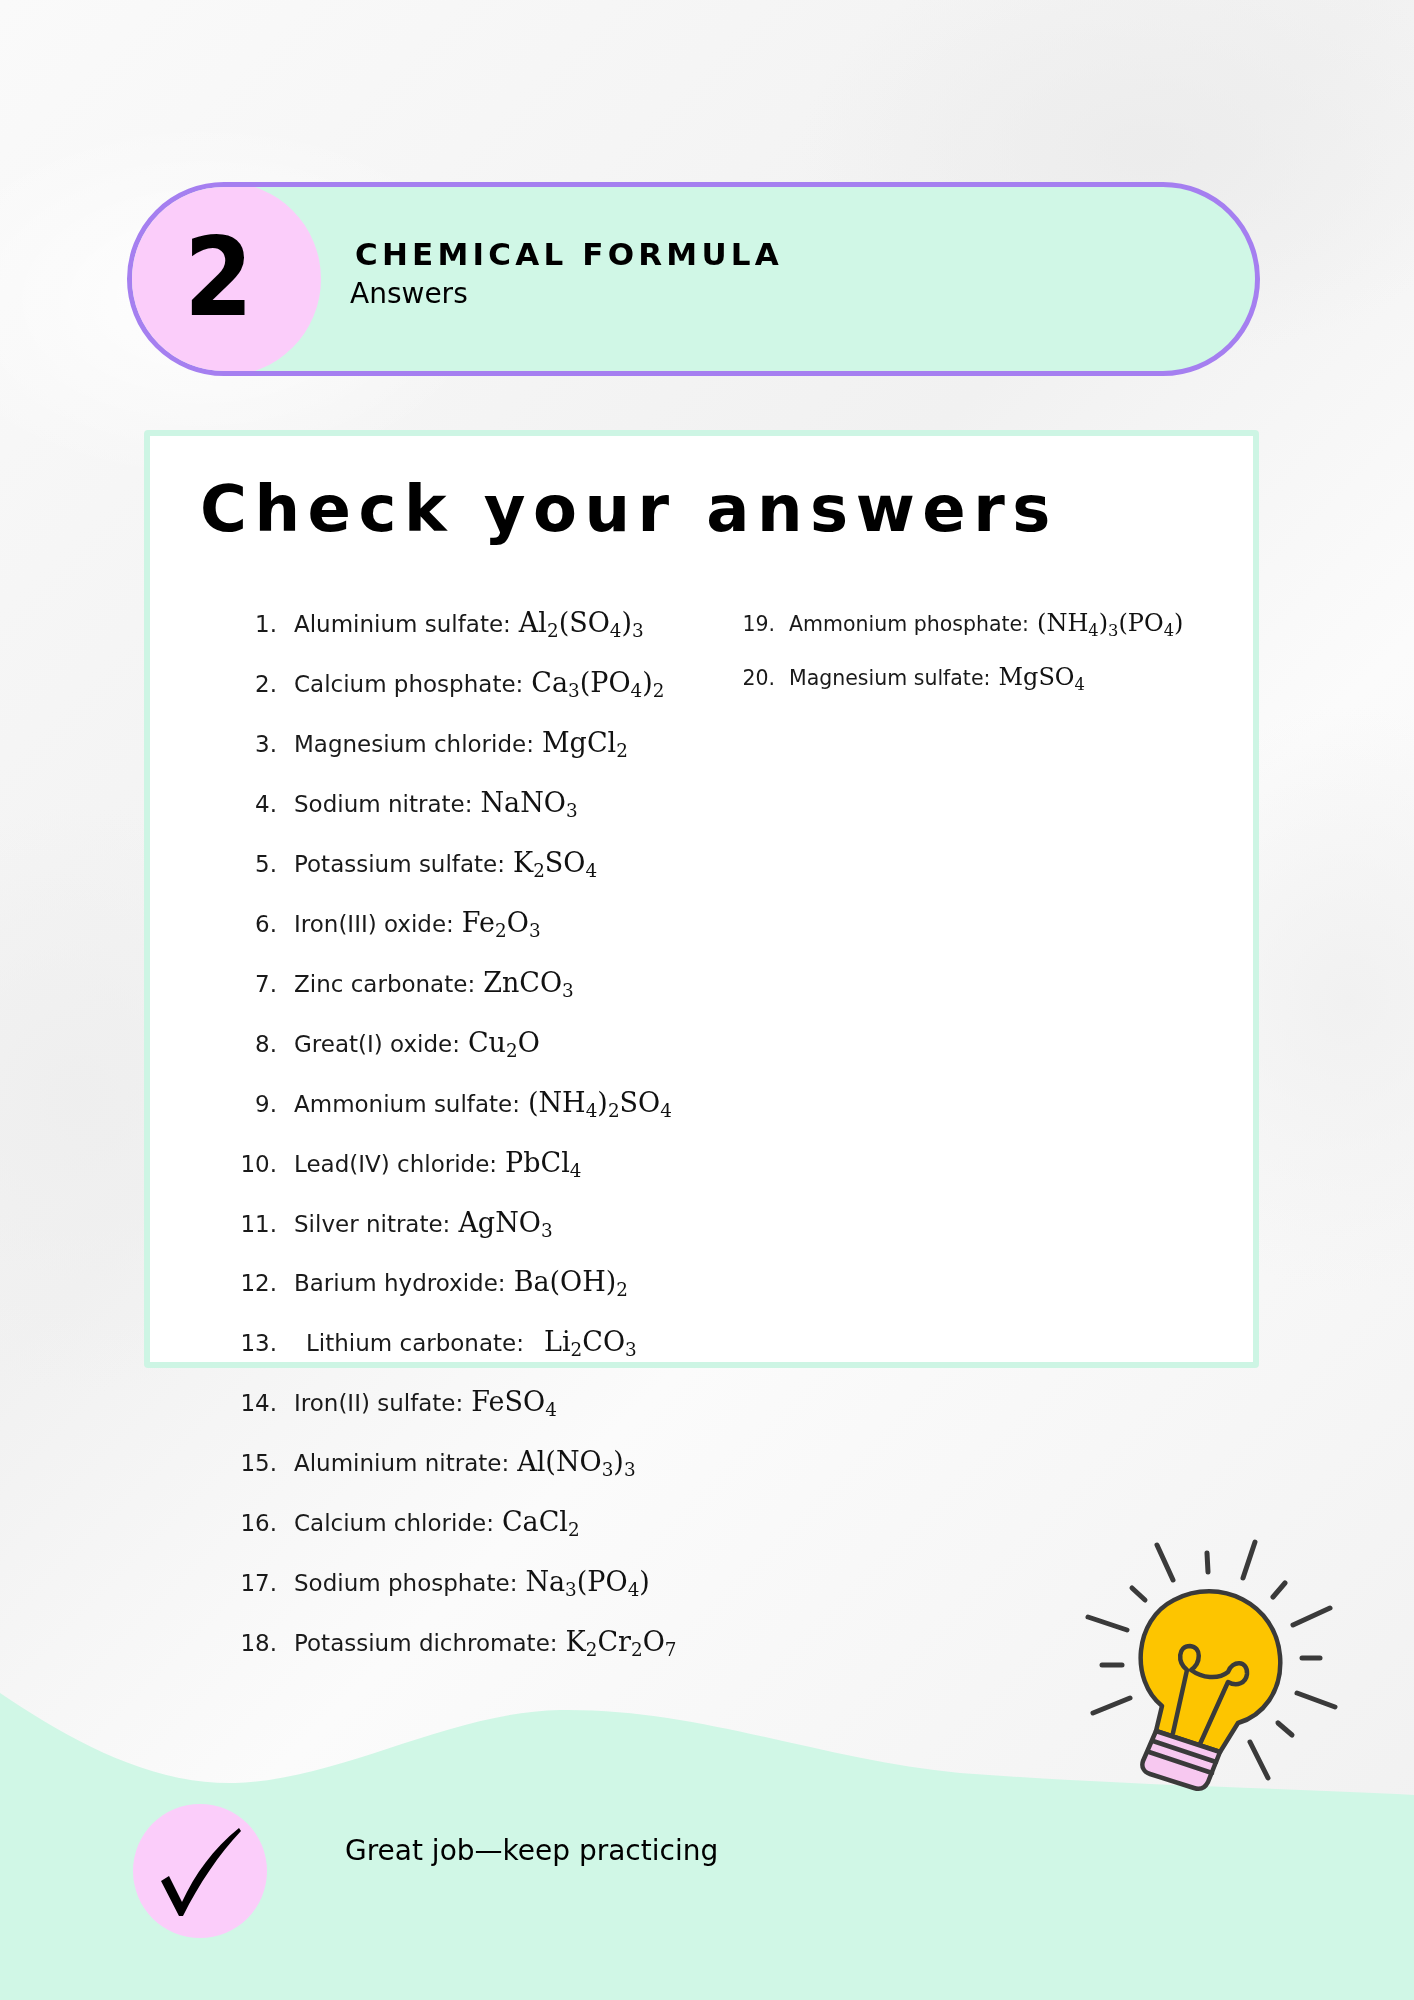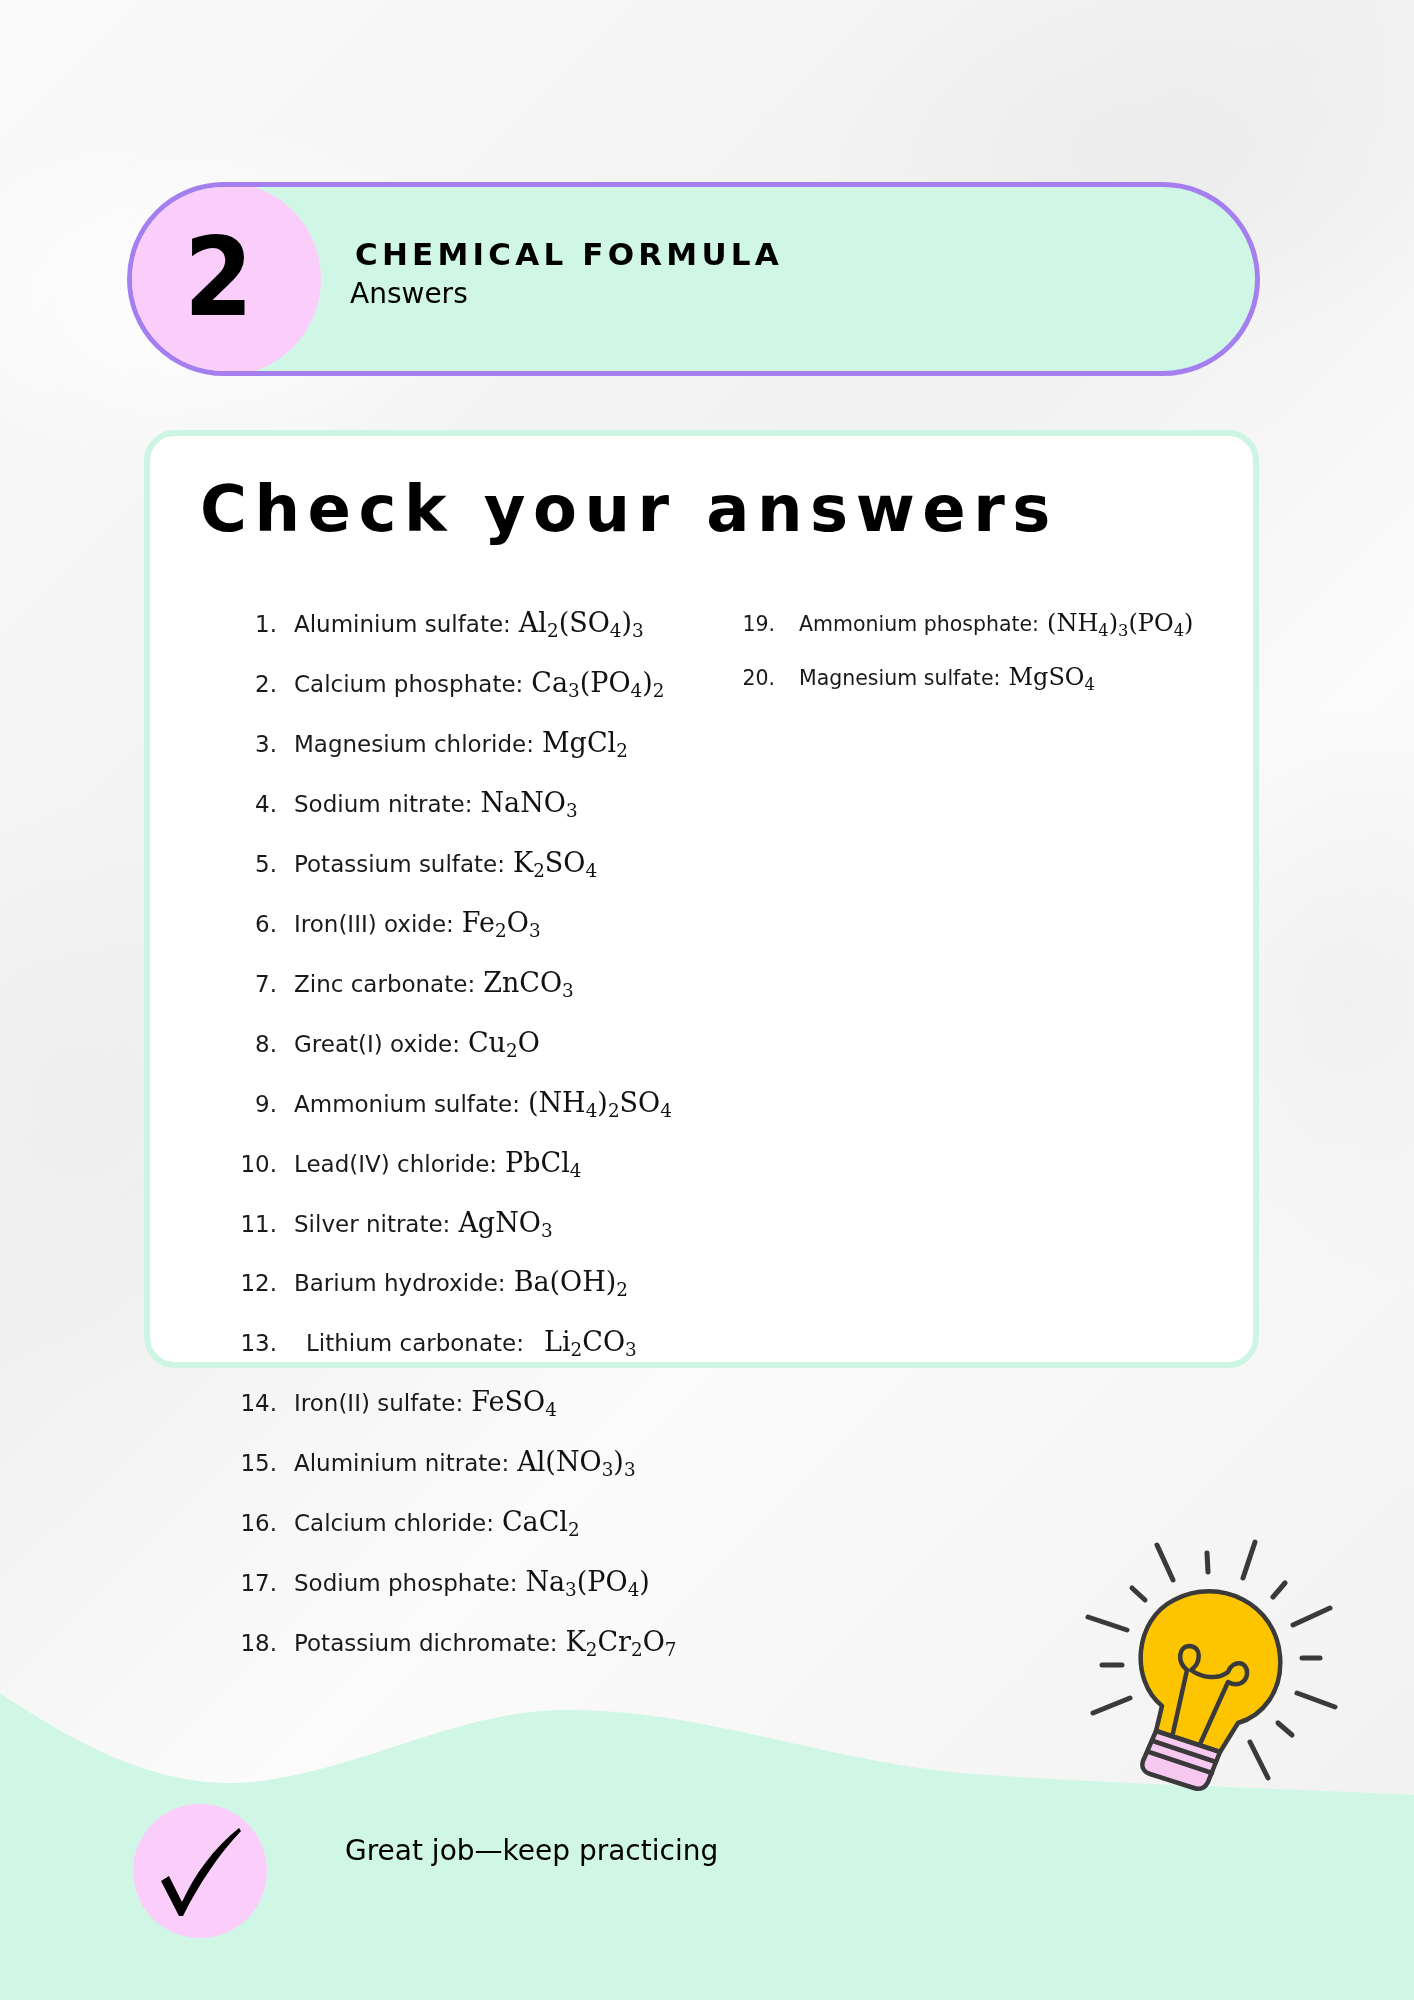--- a/index.html
+++ b/index.html
@@ -42,21 +42,21 @@
     font-size: 31px; letter-spacing: 4.2px; line-height: 1;
   }
   .header-sub {
     position: absolute; left: 218px; top: 93px;
     font-family: "DejaVu Sans", sans-serif; font-size: 28px; line-height: 1;
   }
 
   
   .card {
     position: absolute; left: 144px; top: 430px; width: 1115px; height: 938px;
-    box-sizing: border-box; border: 6px solid #cdf5e4; border-radius: 31px;
+    box-sizing: border-box; border: 6px solid #cdf5e4; border-radius: 4px;
     background: #ffffff;
   }
   .card-title {
     position: absolute; left: 50px; top: 35px;
     font-family: "DejaVu Sans", sans-serif; font-weight: bold;
     font-size: 64px; letter-spacing: 7.5px; line-height: 1.2; white-space: nowrap;
   }
   .col1 { position: absolute; left: 0; top: 0; }
   .col2 { position: absolute; left: 0; top: 0; }
   .item {
@@ -71,21 +71,21 @@
   .item .name { font-family: "DejaVu Sans", sans-serif; }
   .item .formula {
     font-family: "DejaVu Serif", serif; color: #111;
     margin-left: 8px;
   }
   .formula sub { font-size: 0.68em; vertical-align: -0.28em; line-height: 0; }
   .col1 .item { font-size: 23px; }
   .col1 .item .num { width: 56px; margin-right: 17px; }
   .col1 .item .formula { font-size: 27px; }
   .col2 .item { font-size: 20.5px; }
-  .col2 .item .num { width: 40px; margin-right: 24px; }
+  .col2 .item .num { width: 40px; margin-right: 14px; }
   .col2 .item .formula { font-size: 24px; }
 
   
   .bulb { position: absolute; left: 1070px; top: 1520px; width: 290px; height: 290px; }
 
   
   .check-circle {
     position: absolute; left: 133px; top: 1804px; width: 134px; height: 134px;
     border-radius: 50%; background: #fbcdfa;
   }

